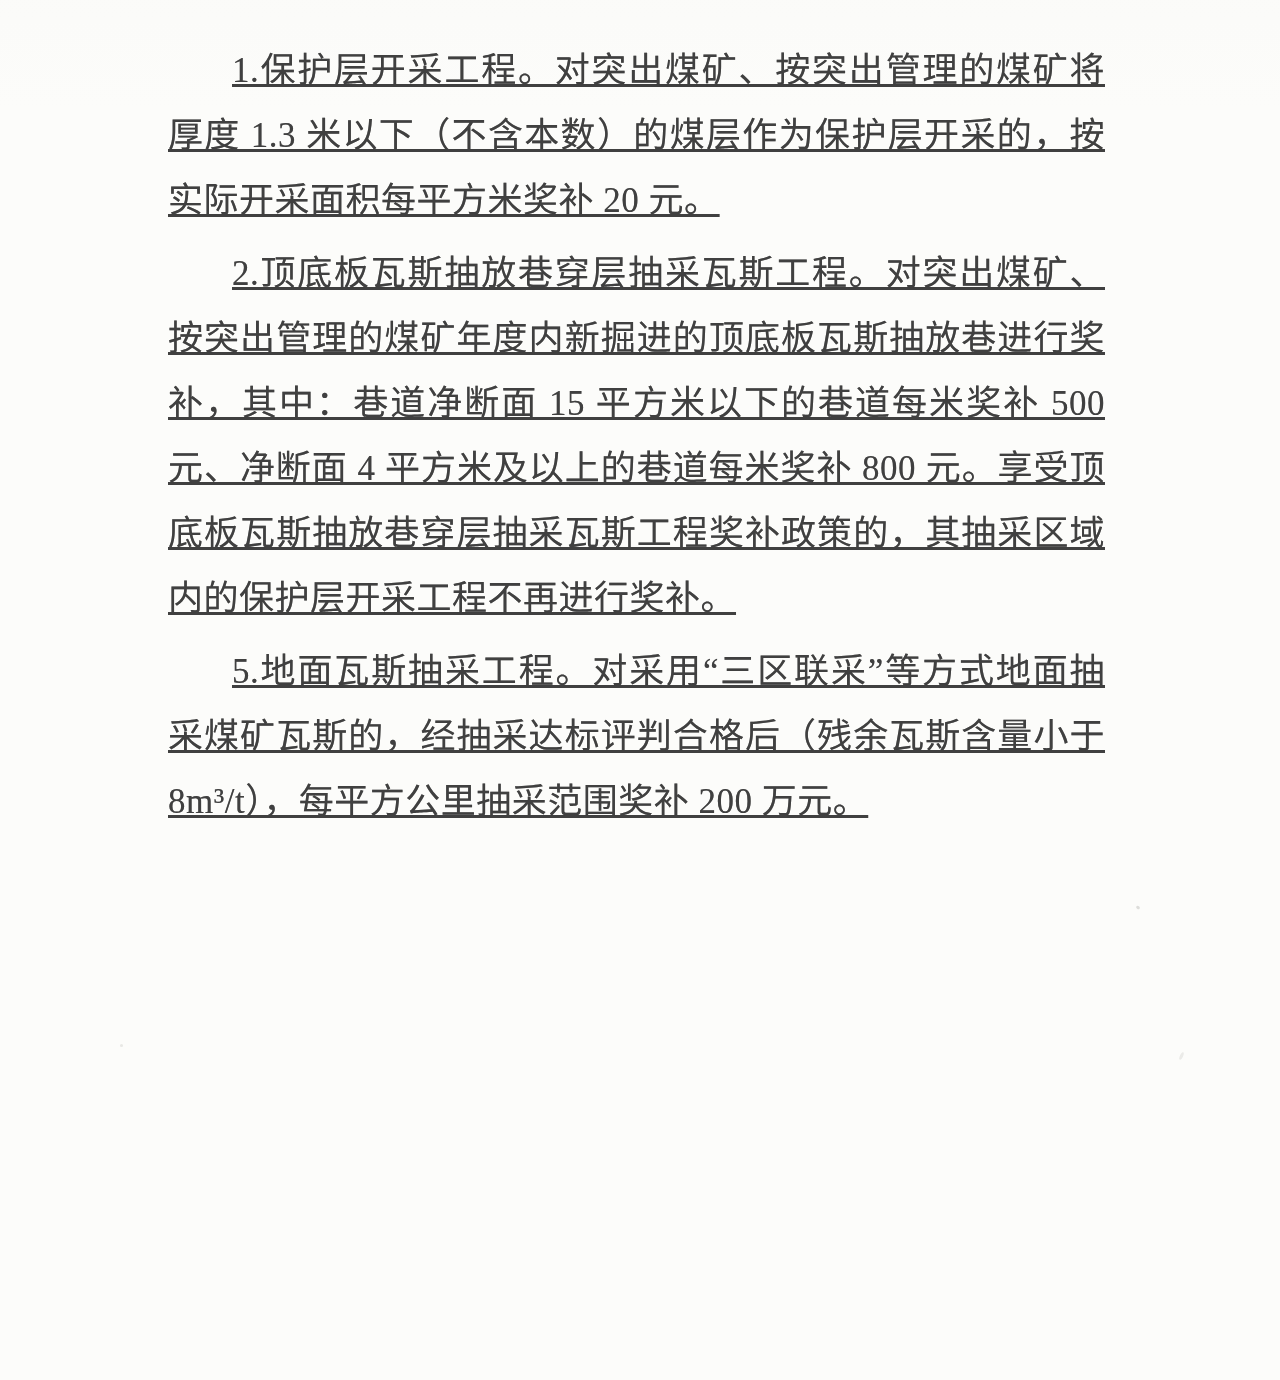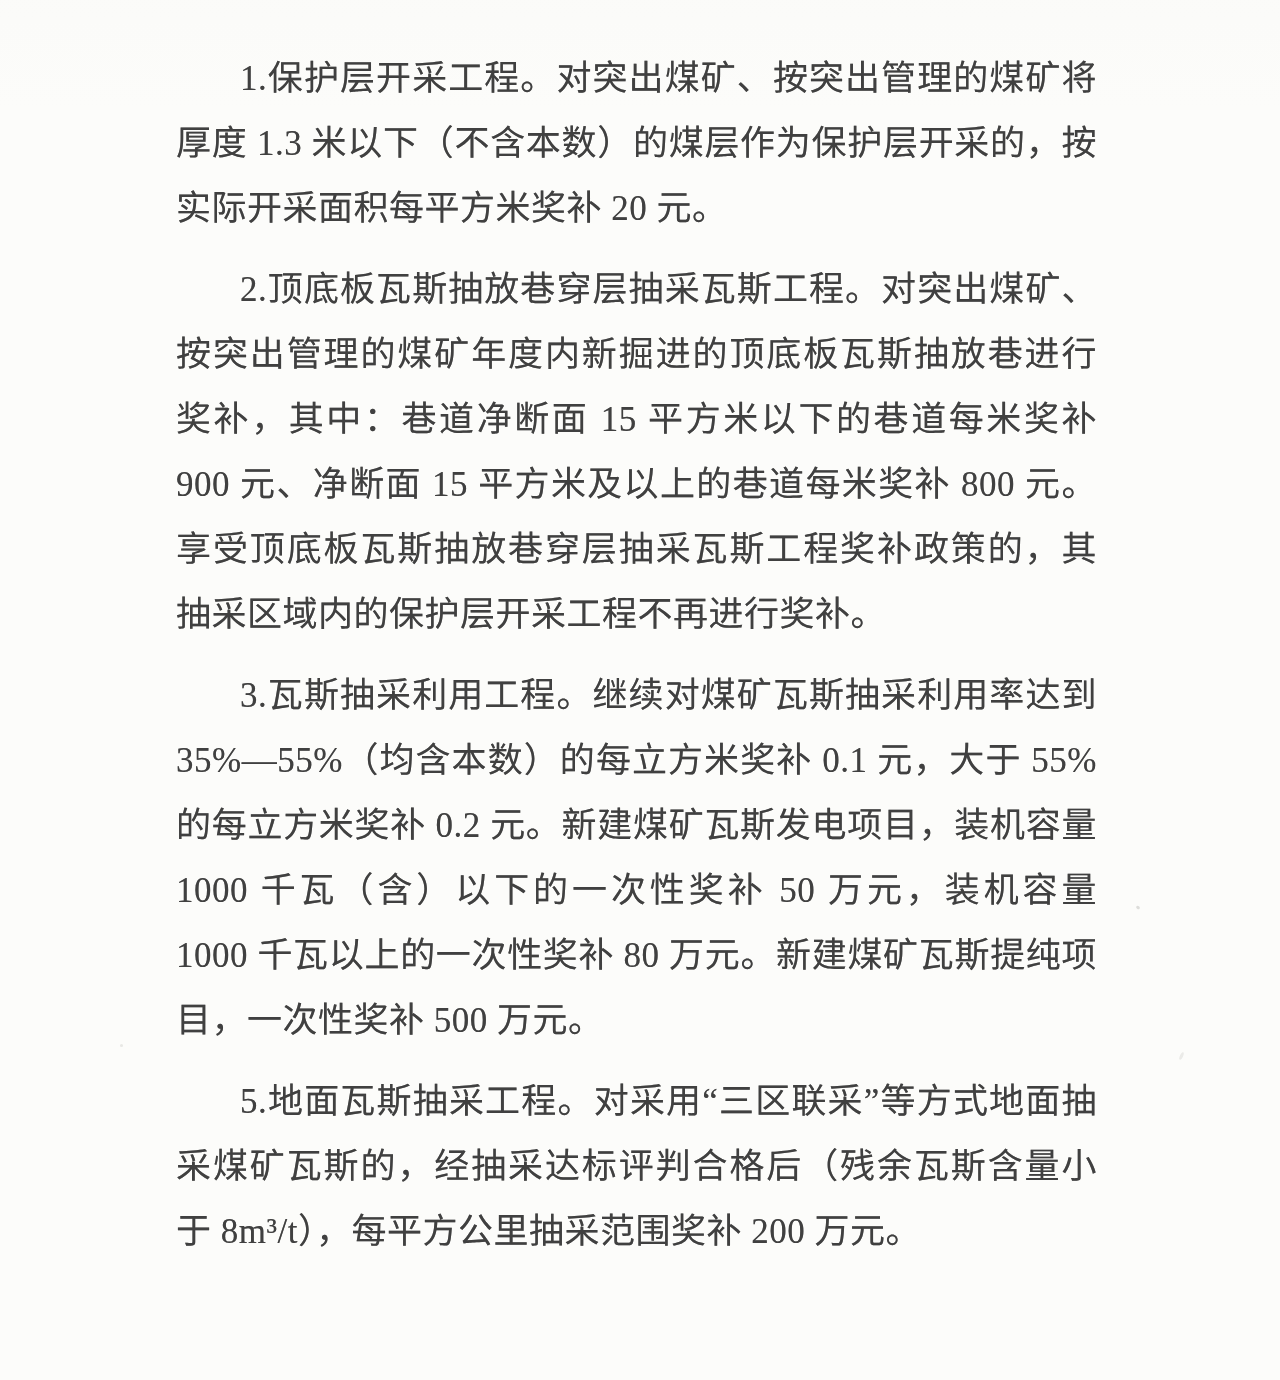--- a/index.html
+++ b/index.html
@@ -33,45 +33,45 @@
       font-family: "Liberation Serif", "DejaVu Serif", serif;
       font-size: 35px;
       line-height: 65px;
       color: #404040;
       text-align: justify;
       letter-spacing: 0.5px;
       
       text-shadow: 0 0 0.6px rgba(70, 70, 70, 0.55);
     }
     .text-block p {
-      margin: 16px;
+      margin: 8px;
       padding: 0;
       text-indent: 64px; 
+      text-decoration: underline;
     }
 
     
     .speck {
       position: absolute;
       background: #b9b9b4;
       border-radius: 50%;
       opacity: 0.45;
     }
     .speck-1 { left: 1136px; top: 906px;  width: 4px; height: 3px; transform: rotate(40deg); }
     .speck-2 { left: 1180px; top: 1052px; width: 3px; height: 8px; opacity: 0.25; transform: rotate(25deg); }
     .speck-3 { left: 120px;  top: 1044px; width: 3px; height: 3px; opacity: 0.3; }
   </style>
 </head>
 <body>
 
 <div class="page">
 
   <div class="text-block">
     <p>1.保护层开采工程。对突出煤矿、按突出管理的煤矿将厚度 1.3 米以下（不含本数）的煤层作为保护层开采的，按实际开采面积每平方米奖补 20 元。</p>
-    <p>2.顶底板瓦斯抽放巷穿层抽采瓦斯工程。对突出煤矿、按突出管理的煤矿年度内新掘进的顶底板瓦斯抽放巷进行奖补，其中：巷道净断面 15 平方米以下的巷道每米奖补 900 元、净断面 15 平方米及以上的巷道每米奖补 800 元。享受顶底板瓦斯抽放巷穿层抽采瓦斯工程奖补政策的，其抽采区域内的保护层开采工程不再进行奖补。</p>
-    <p>3.瓦斯抽采利用工程。继续对煤矿瓦斯抽采利用率达到 35%—55%（均含本数）的每立方米奖补 0.1 元，大于 55%的每立方米奖补 0.2 元。新建煤矿瓦斯发电项目，装机容量 1000 千瓦（含）以下的一次性奖补 50 万元，装机容量 1000 千瓦以上的一次性奖补 80 万元。新建煤矿瓦斯提纯项目，一次性奖补 500 万元。</p>
+    <p>2.顶底板瓦斯抽放巷穿层抽采瓦斯工程。对突出煤矿、按突出管理的煤矿年度内新掘进的顶底板瓦斯抽放巷进行奖补，其中：巷道净断面 15 平方米以下的巷道每米奖补 500 元、净断面 4 平方米及以上的巷道每米奖补 800 元。享受顶底板瓦斯抽放巷穿层抽采瓦斯工程奖补政策的，其抽采区域内的保护层开采工程不再进行奖补。</p>
     <p>5.地面瓦斯抽采工程。对采用“三区联采”等方式地面抽采煤矿瓦斯的，经抽采达标评判合格后（残余瓦斯含量小于 8m³/t），每平方公里抽采范围奖补 200 万元。</p>
 
   </div>
 
   <div class="speck speck-1"></div>
   <div class="speck speck-2"></div>
   <div class="speck speck-3"></div>
 
 </div>
 

